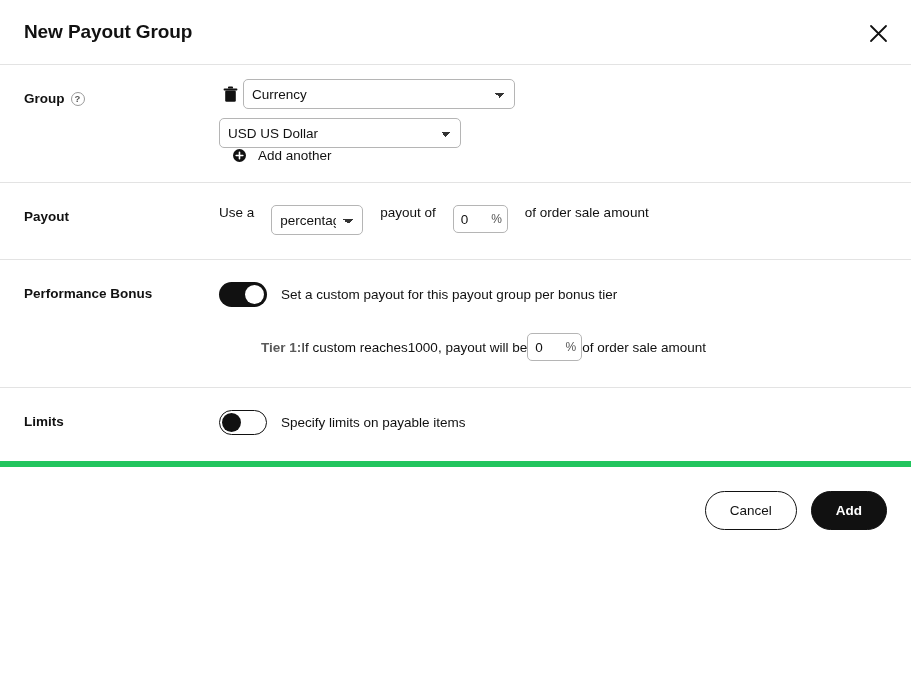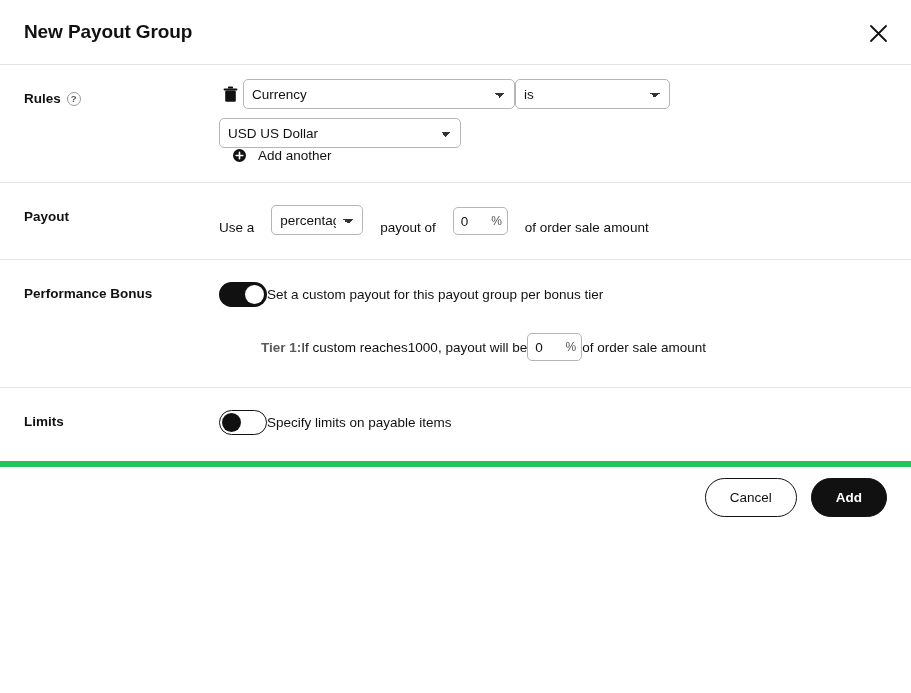--- a/index.html
+++ b/index.html
@@ -146,21 +146,21 @@
   .plus-icon {
     width: 13px; height: 13px;
     display: inline-block;
   }
 
   
   .payout-section .section-content {
     padding-top: 22px;
     padding-bottom: 24px;
     display: flex;
-    align-items: flex-end;
+    align-items: flex-start;
     gap: 17px;
     font-size: 13.5px;
   }
   .sel-inline {
     height: 28px;
     width: 92px;
     padding: 0 22px 0 7px;
     background-position:
       calc(100% - 12px) 12px,
       calc(100% - 7px) 12px;
@@ -207,41 +207,42 @@
     top: 3px;
     width: 19px; height: 19px;
     border-radius: 50%;
   }
   .toggle.on  .knob { right: 3px; background: #ffffff; }
   .toggle.off .knob { left: 2px; top: 2px; background: #111111; }
 
   .toggle-row {
     display: flex;
     align-items: center;
+    gap: 14px;
     font-size: 13.5px;
   }
   .bonus-section .section-content { padding-top: 22px; padding-bottom: 26px; }
   .tier-row {
     margin-top: 26px;
     margin-left: 42px;
     display: flex;
     align-items: center;
     gap: 0;
     font-size: 13.5px;
     flex-wrap: wrap;
   }
   .tier-label { color: #5a5a5a; font-weight: bold; }
   .limits-section .section-content { padding-top: 22px; padding-bottom: 26px; }
   .limits-section { border-bottom: 6px solid #22c55e; }
 
   
   .modal-footer {
     position: absolute;
     right: 24px;
-    bottom: 29px;
+    bottom: 16px;
     display: flex;
     align-items: center;
     gap: 14px;
   }
   .btn {
     font-family: "Liberation Sans", sans-serif;
     font-size: 13.5px;
     border-radius: 22px;
     cursor: pointer;
     height: 39px;
@@ -271,38 +272,35 @@
       <svg width="19" height="19" viewBox="0 0 19 19" fill="none" xmlns="http://www.w3.org/2000/svg">
         <path d="M2 2 L17 17 M17 2 L2 17" stroke="#111111" stroke-width="1.8" stroke-linecap="round"></path>
       </svg>
     </button>
   </div>
 
   <div class="modal-body">
 
     <div class="section rules-section">
       <div class="section-label">
-        <span>Rules</span>
+        <span>Group</span>
         <span class="help-badge">?</span>
       </div>
       <div class="section-content">
         <div class="rule-row">
           <button class="trash-btn" aria-label="Delete rule">
             <svg width="15" height="17" viewBox="0 0 15 17" xmlns="http://www.w3.org/2000/svg">
               <rect x="2.2" y="4.4" width="10.6" height="11.4" rx="1.3" fill="#111111"></rect>
               <rect x="0.6" y="2.4" width="13.8" height="2.0" rx="0.9" fill="#111111"></rect>
               <rect x="5.0" y="0.4" width="5.0" height="2.2" rx="0.9" fill="#111111"></rect>
             </svg>
           </button>
           <select class="sel sel-attribute">
             <option>Currency</option>
           </select>
-          <select class="sel sel-operator">
-            <option>is</option>
-          </select>
         </div>
         <div class="rule-row rule-row-2">
           <select class="sel sel-value">
             <option>USD US Dollar</option>
           </select>
         </div>
         <button class="add-another">
           <span class="plus-icon">
             <svg width="13" height="13" viewBox="0 0 13 13" xmlns="http://www.w3.org/2000/svg">
               <circle cx="6.5" cy="6.5" r="6.5" fill="#111111"></circle>

